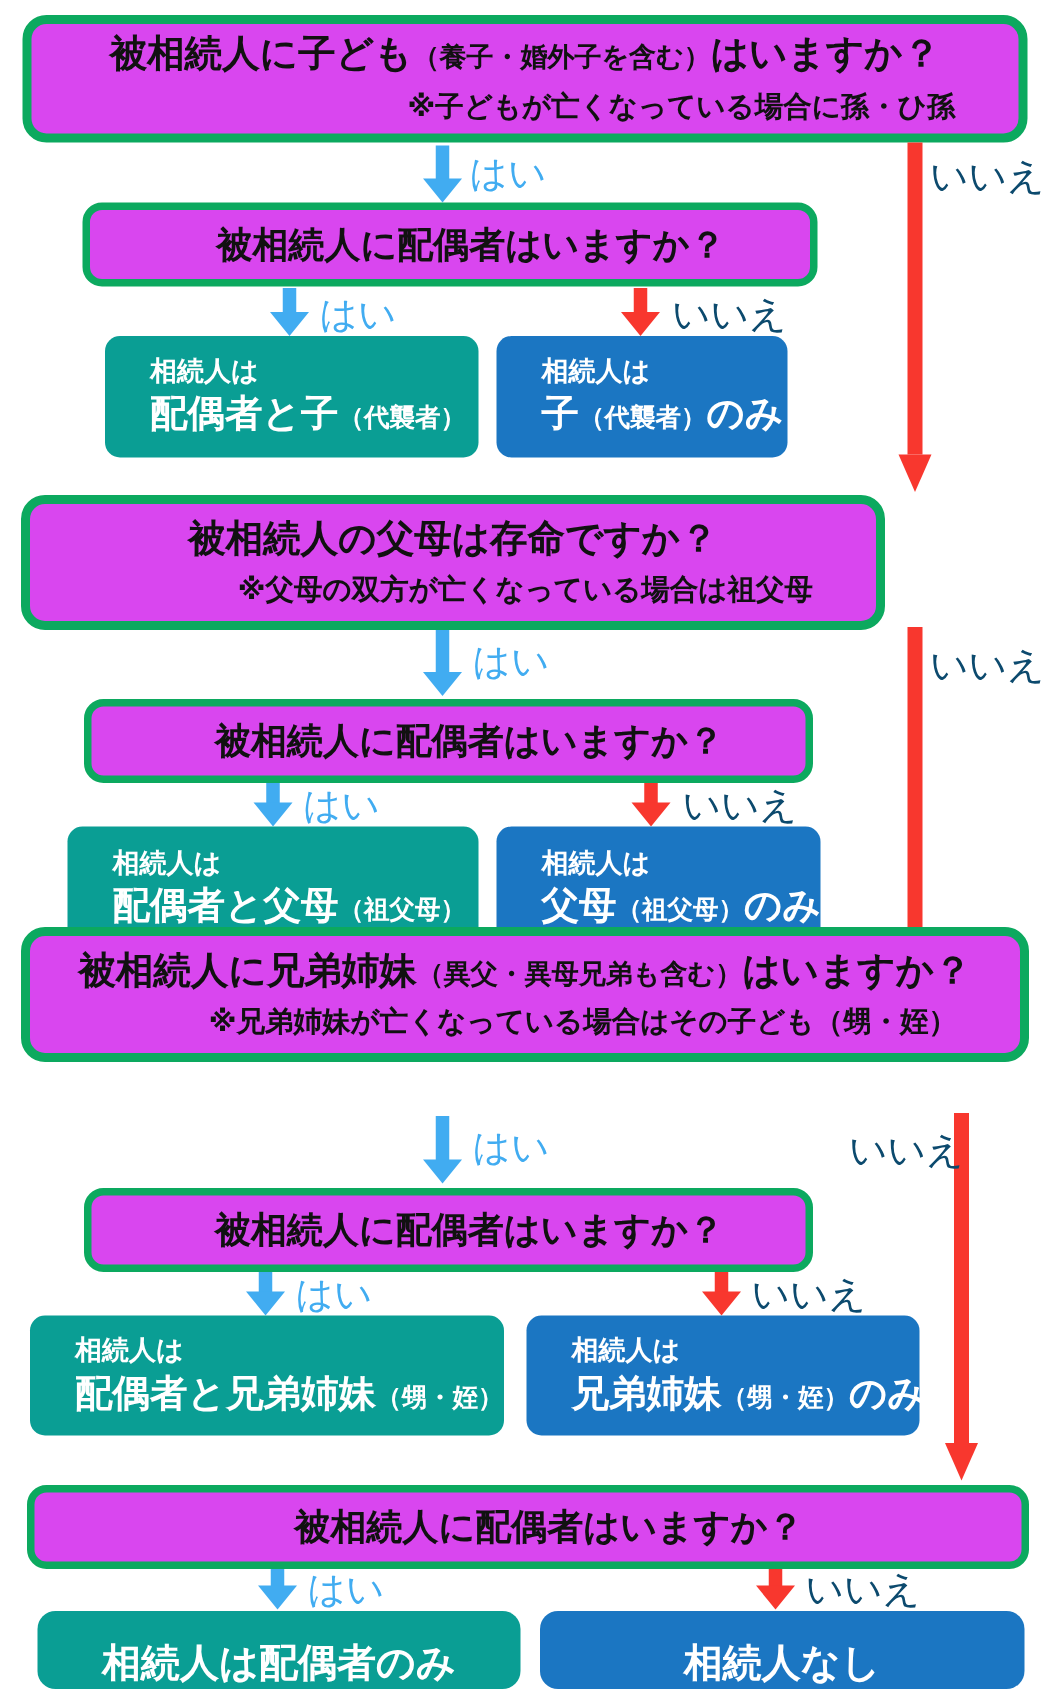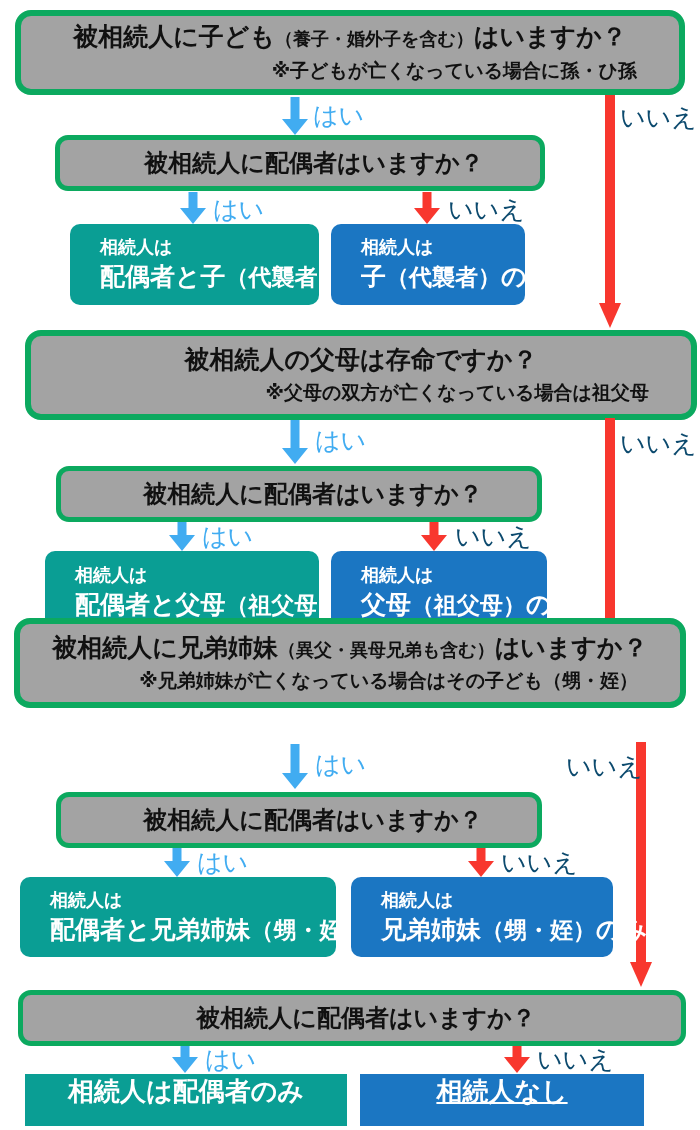--- a/index.html
+++ b/index.html
@@ -3,40 +3,40 @@
 <meta charset="utf-8">
 <style>
   html,body{margin:0;padding:0;background:#fff;}
   #stage{
     position:relative;width:700px;height:1130px;background:#fff;overflow:hidden;
     font-family:"Liberation Sans","DejaVu Sans",sans-serif;color:#111;
   }
   *{box-sizing:border-box;}
   
   .qbox{
-    position:absolute;background:#a3a3a3;border:6px solid #0ca95f;border-radius:16px;
+    position:absolute;background:#d946ef;border:6px solid #0ca95f;border-radius:16px;
     display:flex;flex-direction:column;justify-content:center;gap:5px;
   }
   .qbox.slim{border-width:5px;border-radius:13px;}
   .qtitle{text-align:center;font-weight:bold;font-size:25px;line-height:1.25;white-space:nowrap;}
   .qtitle .paren{font-size:18px;}
   .qnote{text-align:right;padding-right:42px;font-weight:bold;font-size:19px;white-space:nowrap;}
   .qsingle{text-align:center;font-weight:bold;font-size:24px;padding-left:28px;}
   
   .abox{
     position:absolute;border-radius:10px;color:#fff;
     display:flex;flex-direction:column;justify-content:center;gap:5px;padding-left:30px;
   }
   .teal{background:#0a9e94;}
   .blu{background:#1b76c2;}
   .aintro{font-size:18px;font-weight:bold;line-height:1.1;}
   .amain{font-size:25px;font-weight:bold;line-height:1.1;white-space:nowrap;}
-  .amain .aparen{font-size:23px;text-align:center;}
+  .amain .aparen{font-size:17px;text-align:center;}
   .afinal{
-    position:absolute;border-radius:0;color:#fff;display:flex;align-items:flex-start;justify-content:center;
+    position:absolute;border-radius:12px;color:#fff;display:flex;align-items:flex-end;justify-content:center;
     font-size:26px;font-weight:bold;
   }
   
   .varrow{position:absolute;width:28px;}
   .varrow .shaft{position:absolute;left:50%;top:0;transform:translateX(-50%);width:9px;height:calc(100% - 15px);}
   .varrow .head{
     position:absolute;left:50%;bottom:0;transform:translateX(-50%);width:0;height:0;
     border-left:13px solid transparent;border-right:13px solid transparent;
     border-top-width:16px;border-top-style:solid;
   }
@@ -90,21 +90,21 @@
 
   <div class="abox teal" style="left:70px;top:224px;width:249px;height:81px;">
     <div class="aintro">相続人は</div>
     <div class="amain"><span>配偶者と子</span><span class="aparen">（代襲者）</span><span></span></div>
   </div>
   <div class="abox blu" style="left:331px;top:224px;width:194px;height:81px;">
     <div class="aintro">相続人は</div>
     <div class="amain"><span>子</span><span class="aparen">（代襲者）</span><span>のみ</span></div>
   </div>
 
-  <div class="qbox" style="left:14px;top:330px;width:672px;height:90px;margin-left:11px;">
+  <div class="qbox" style="left:14px;top:330px;width:576px;height:90px;">
     <div class="qtitle"><span>被相続人の父母は存命ですか？</span><span class="paren"></span><span></span></div>
     <div class="qnote">※父母の双方が亡くなっている場合は祖父母</div>
   </div>
 
   <div class="rline" style="left:605px;top:418px;height:212px;"></div>
   <div class="rhead" style="left:599px;top:630px;"></div>
   <div class="lbl no" style="left:620px;top:427px;">いいえ</div>
 
   <div class="varrow yes" style="left:281px;top:420px;height:44px;">
       <div class="shaft"></div>
@@ -186,17 +186,17 @@
   <div class="lbl yes" style="left:205px;top:1043px;">はい</div>
   <div class="varrow no" style="left:503px;top:1046px;height:27px;">
       <div class="shaft"></div>
       <div class="head"></div>
     </div>
   <div class="lbl no" style="left:537px;top:1043px;">いいえ</div>
 
   <div class="afinal teal" style="left:25px;top:1074px;width:322px;height:52px;">
     <span>相続人は配偶者のみ</span>
   </div>
-  <div class="afinal blu" style="left:360px;top:1074px;width:284px;height:52px;text-decoration:underline;">
+  <div class="afinal blu" style="left:360px;top:1074px;width:323px;height:52px;">
     <span>相続人なし</span>
   </div>
 
 </div>
 
 </body></html>

